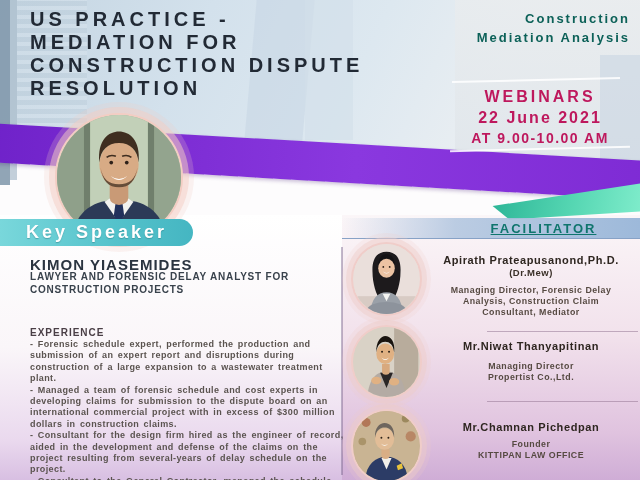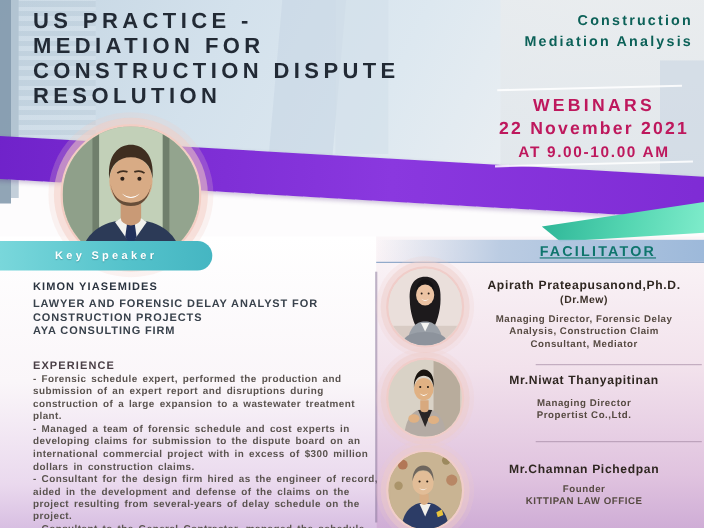--- a/index.html
+++ b/index.html
@@ -47,24 +47,24 @@
   .webinars .w3{font-weight:700;font-size:14px;letter-spacing:1.5px;margin-top:3px;}
 
   
   .speaker-photo{position:absolute;left:55px;top:113px;width:124px;height:124px;border-radius:50%;
       border:2px solid #f3cdc3;box-shadow:0 0 0 6px rgba(243,205,195,.5),0 0 0 11px rgba(243,205,195,.22);
       overflow:hidden;background:#b7c3ab;}
   .speaker-photo svg{display:block;width:100%;height:100%;}
   .ks-pill{position:absolute;left:0;top:219px;width:193px;height:27px;
       background:linear-gradient(90deg,#79d7db 0%,#54c2cb 60%,#45b6c2 100%);
       border-radius:0 14px 14px 0;display:flex;align-items:center;justify-content:center;
-      color:#fff;font-weight:700;font-size:10px;letter-spacing:3px;
+      color:#fff;font-weight:700;font-size:18px;letter-spacing:3px;
       text-shadow:0 1px 1px rgba(40,110,120,.45);}
   .sp-name{position:absolute;left:30px;top:256px;color:#2b3440;font-weight:700;
-      font-size:10px;letter-spacing:1px;}
+      font-size:15px;letter-spacing:1px;}
   .sp-role{position:absolute;left:30px;top:270px;width:310px;color:#39424c;font-weight:700;
       font-size:10px;line-height:13px;letter-spacing:.8px;}
   .sp-firm{position:absolute;left:30px;top:296px;color:#39424c;font-weight:700;
       font-size:10px;letter-spacing:.8px;}
 
   .exp-head{position:absolute;left:30px;top:327px;color:#4a3f46;font-weight:700;
       font-size:10px;letter-spacing:1px;}
   .exp-body{position:absolute;left:30px;top:339px;width:315px;color:#5a534f;font-weight:700;
       font-size:9px;line-height:11.4px;letter-spacing:.4px;word-spacing:1.5px;}
 
@@ -119,21 +119,21 @@
     <div>MEDIATION FOR</div>
     <div>CONSTRUCTION DISPUTE</div>
     <div>RESOLUTION</div>
   </div>
   <div class="brand">
     <div>Construction</div>
     <div>Mediation Analysis</div>
   </div>
   <div class="webinars">
     <div class="w1">WEBINARS</div>
-    <div class="w2">22 November 2021</div>
+    <div class="w2">22 June 2021</div>
     <div class="w3">AT 9.00-10.00 AM</div>
   </div>
 
   <div class="speaker-photo">
     <svg viewBox="0 0 120 120">
       <rect width="120" height="120" fill="#aebfa5"></rect>
       <rect x="0" width="26" height="120" fill="#8fa08a"></rect>
       <rect x="94" width="26" height="120" fill="#93a48e"></rect>
       <rect x="32" width="56" height="120" fill="#c2d0b8"></rect>
       <rect x="26" width="6" height="120" fill="#707f6c"></rect>
@@ -150,21 +150,20 @@
       <circle cx="67.5" cy="46" r="1.8" fill="#2e2119"></circle>
       <path d="M48,41 q4,-3 9,-1" stroke="#3f2e20" stroke-width="1.6" fill="none"></path>
       <path d="M63,40 q5,-2 9,1" stroke="#3f2e20" stroke-width="1.6" fill="none"></path>
     </svg>
   </div>
   <div class="ks-pill">
     <span>Key Speaker</span>
   </div>
   <div class="sp-name">KIMON YIASEMIDES</div>
   <div class="sp-role">LAWYER AND FORENSIC DELAY ANALYST FOR CONSTRUCTION PROJECTS</div>
-  <div class="sp-firm">AYA CONSULTING FIRM</div>
 
   <div class="exp-head">EXPERIENCE</div>
   <div class="exp-body">
     <div>- Forensic schedule expert, performed the production and submission of an expert report and disruptions during construction of a large expansion to a wastewater treatment plant.</div>
     <div>- Managed a team of forensic schedule and cost experts in developing claims for submission to the dispute board on an international commercial project with in excess of $300 million dollars in construction claims.</div>
     <div>- Consultant for the design firm hired as the engineer of record, aided in the development and defense of the claims on the project resulting from several-years of delay schedule on the project.</div>
     <div>- Consultant to the General Contractor, managed the schedule analysis of claims.</div>
   </div>
 
   <div class="fac-banner">

